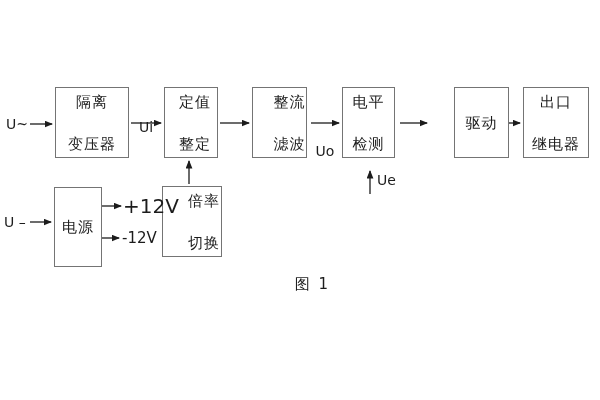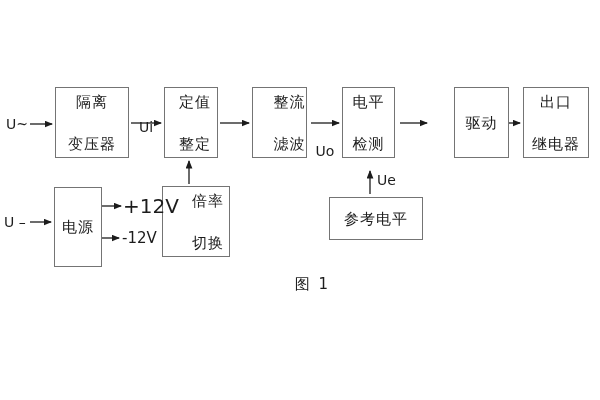--- a/index.html
+++ b/index.html
@@ -30,21 +30,21 @@
   .box span{display:block;white-space:nowrap;}
   
   #b-isolation{left:55px;top:87px;width:74px;height:71px;}
   #b-setpoint {left:164px;top:87px;width:54px;height:71px;padding-left:8px;}
   #b-rectifier{left:252px;top:87px;width:55px;height:71px;padding-left:20px;}
   #b-level    {left:342px;top:87px;width:53px;height:71px;}
   #b-driver   {left:454px;top:87px;width:55px;height:71px;}
   #b-relay    {left:523px;top:87px;width:66px;height:71px;}
   
   #b-power    {left:54px;top:187px;width:48px;height:80px;}
-  #b-rate     {left:162px;top:186px;width:68px;height:71px;padding-left:24px;}
+  #b-rate     {left:162px;top:186px;width:60px;height:71px;padding-left:24px;}
   #b-ref      {left:329px;top:197px;width:94px;height:43px;}
   
   .lbl{position:absolute;font-size:14px;line-height:16px;white-space:nowrap;}
   #l-ac   {left:6px;  top:116px;}
   #l-ui   {left:133px;top:99px; width:26px;text-align:center;margin-top:20px;}
   #l-uo   {left:311px;top:99px; width:28px;text-align:center;margin-top:44px;}
   #l-dc   {left:4px;  top:214px;}
   #l-p12  {left:123px;top:198px;font-size:20px;}
   #l-m12  {left:122px;top:230px;font-size:15px;}
   #l-ue   {left:377px;top:172px;}
@@ -105,23 +105,20 @@
 
   <div class="box" id="b-power">
     <span>电源</span>
   </div>
 
   <div class="box" id="b-rate">
     <span>倍率</span>
     <span>切换</span>
   </div>
 
-  <div class="box" id="b-ref">
-    <span>参考电平</span>
-  </div>
 
   <span class="lbl" id="l-ac">U~</span>
   <span class="lbl" id="l-ui">Ui</span>
   <span class="lbl" id="l-uo">Uo</span>
   <span class="lbl" id="l-dc">U –</span>
   <span class="lbl" id="l-p12">+12V</span>
   <span class="lbl" id="l-m12">-12V</span>
   <span class="lbl" id="l-ue">Ue</span>
   <span class="lbl" id="l-cap">图 1</span>
 

